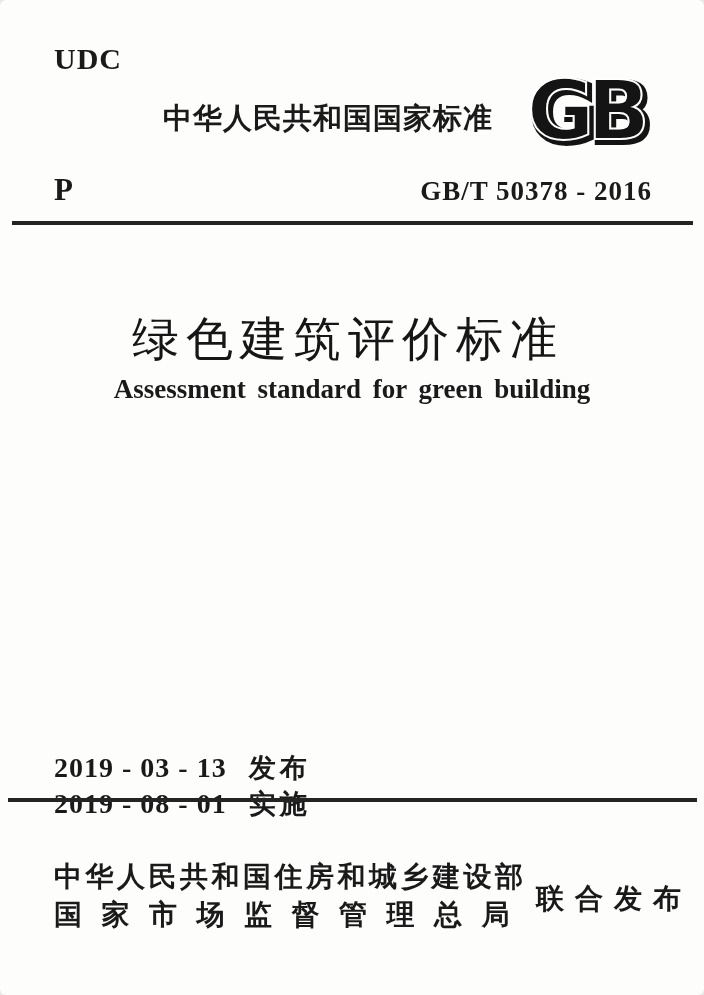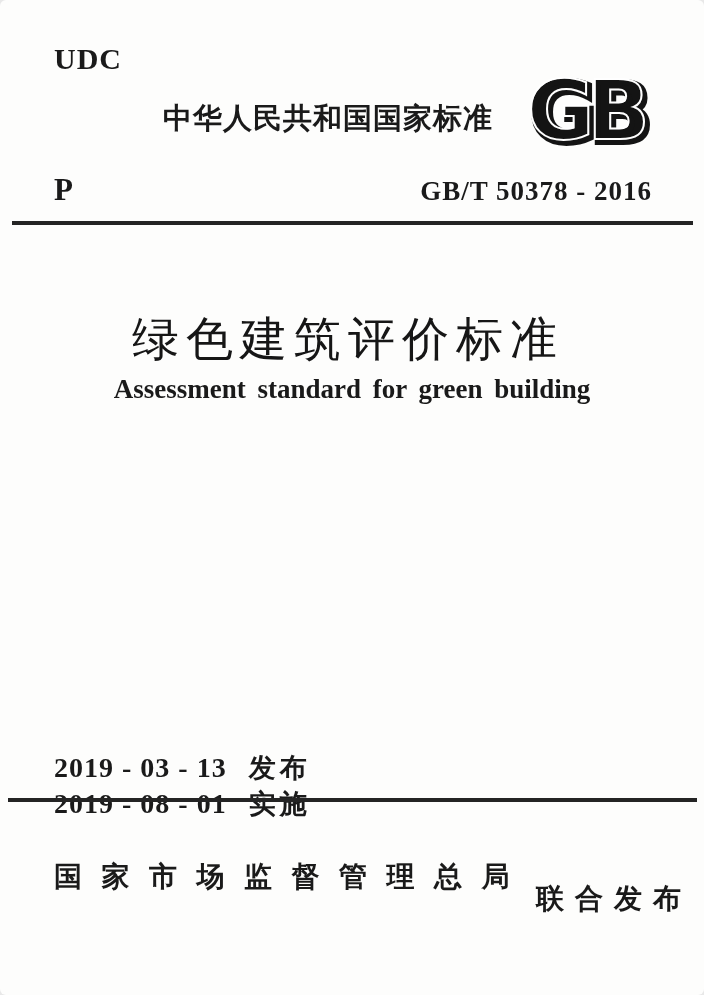--- a/index.html
+++ b/index.html
@@ -148,17 +148,18 @@
     </div>
     <div>
       <span class="date-num">2019 - 08 - 01</span>
       <span class="date-label">实施</span>
     </div>
   </div>
 
   <div class="abs rule rule-2"></div>
 
   <div class="abs publishers">
+    <span class="pub-line pub-line-1">中华人民共和国住房和城乡建设部</span>
     <span class="pub-line pub-line-2">国家市场监督管理总局</span>
   </div>
   <div class="abs joint-label">联合发布</div>
 
 </div>
 
 </body></html>

